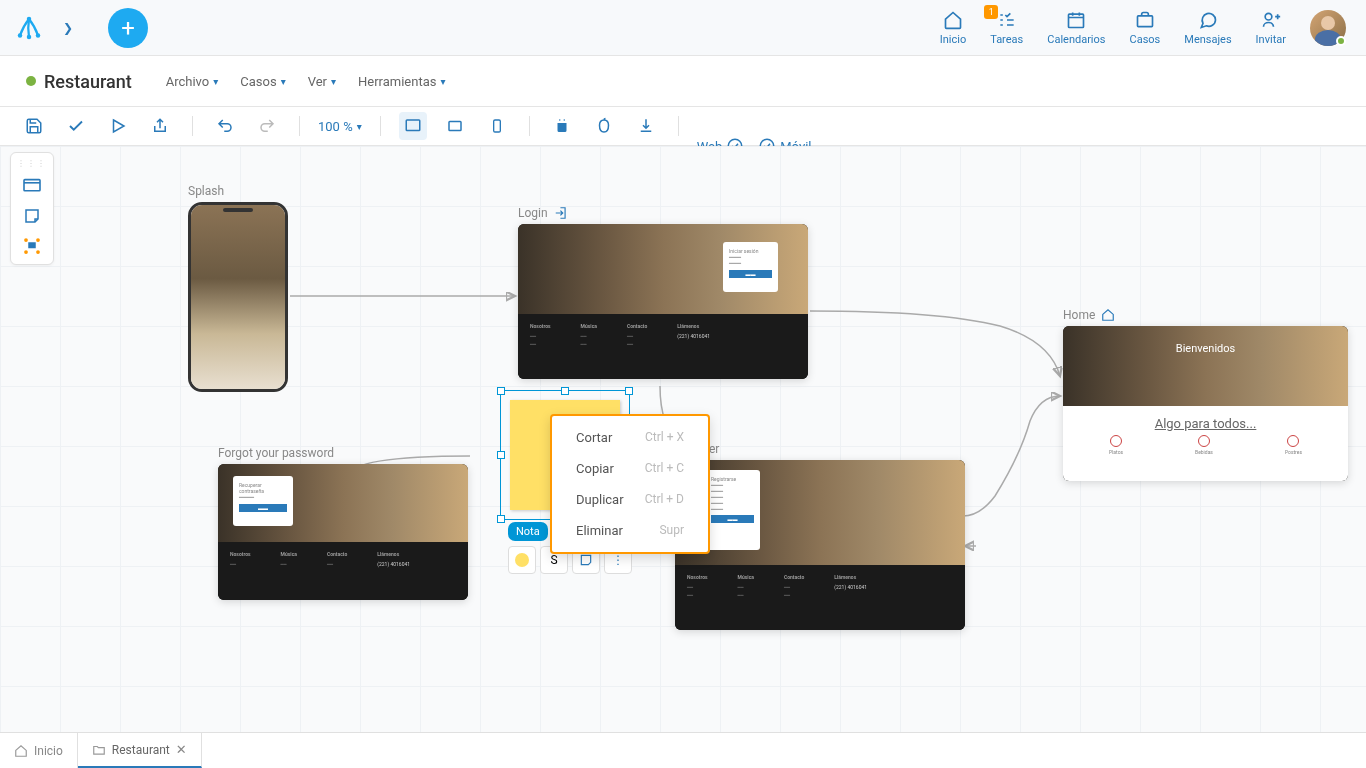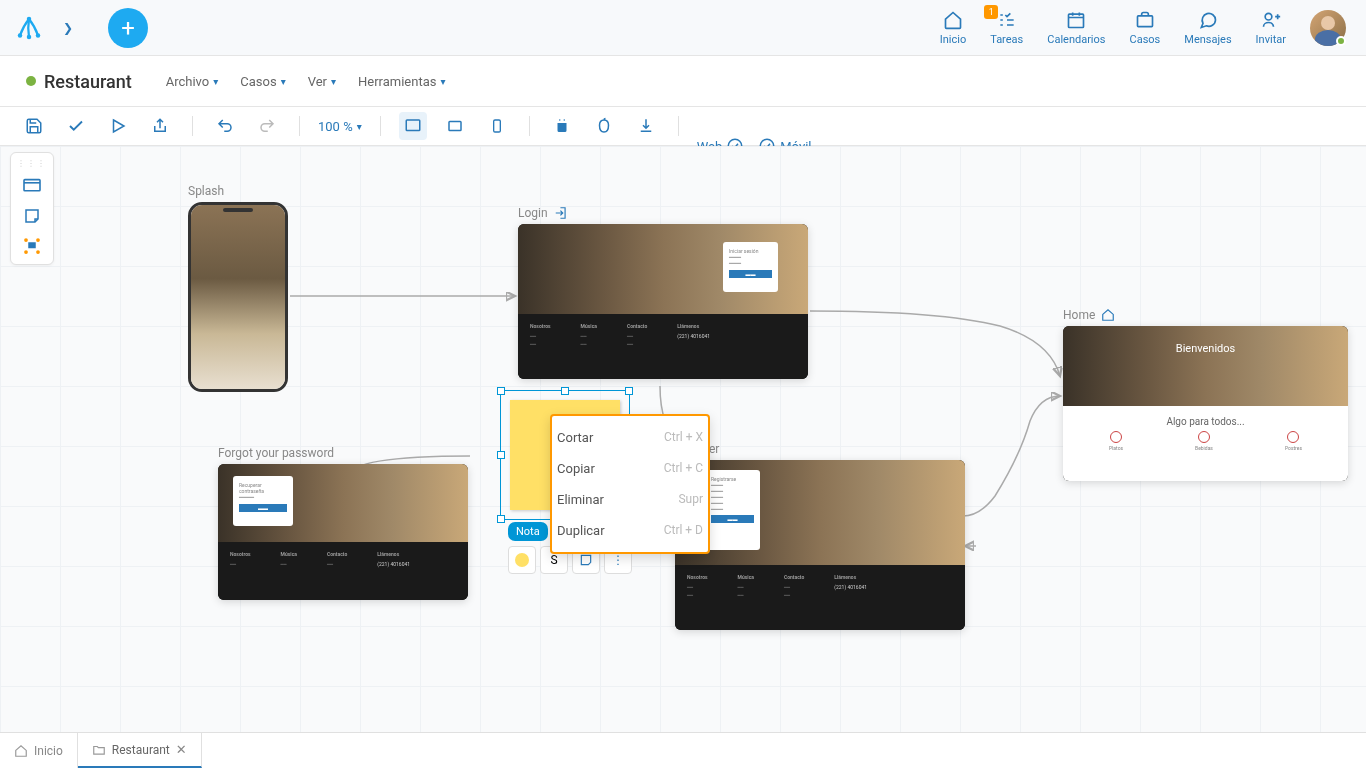--- a/index.html
+++ b/index.html
@@ -61,42 +61,42 @@
 .wide .hero { height:90px; background:linear-gradient(90deg,#3a3228 0%,#6b5842 30%,#8b7355 50%,#a08968 70%,#c9a878 100%); position:relative; }
 .wide .hero .card { position:absolute; background:#fff; border-radius:3px; padding:6px; font-size:5px; color:#888; }
 .wide .foot { height:65px; background:#1a1a1a; padding:8px 12px; display:flex; gap:30px; }
 .wide .foot .col { color:#666; font-size:5px; line-height:1.6; }
 .wide .foot .col b { color:#999; display:block; margin-bottom:2px; }
 
 .wide.home { width:285px; }
 .wide.home .hero { height:80px; }
 .wide.home .hero::after { content:attr(data-welcome); position:absolute; top:16px; left:0; right:0; text-align:center; color:#fff; font-size:11px; }
 .wide.home .feat { background:#fff; padding:10px; height:75px; }
-.wide.home .feat .ft { text-align:center; font-size:10px; color:#666; margin-bottom:4px; }
+.wide.home .feat .ft { text-align:center; font-size:13px; color:#666; margin-bottom:4px;text-decoration:underline; }
 .wide.home .feat .row { display:flex; justify-content:space-around; }
 .wide.home .feat .itm { text-align:center; font-size:5px; color:#888; }
 .wide.home .feat .itm .ic { width:12px; height:12px; border:1px solid #c44; border-radius:50%; margin:0 auto 2px; }
 
 
 svg.wires { position:absolute; top:0; left:0; width:100%; height:100%; pointer-events:none; }
 svg.wires path { stroke:#aaa; stroke-width:1.5; fill:none; }
 
 
 .note-wrap { position:absolute; top:244px; left:500px; }
 .note-sel { position:absolute; top:0; left:0; width:130px; height:130px; border:1px solid #0096d6; }
 .note-sel .h { position:absolute; width:8px; height:8px; background:#fff; border:1px solid #0096d6; }
 .note { width:110px; height:110px; background:#ffe066; box-shadow:1px 1px 3px rgba(0,0,0,0.2); margin:10px; }
 .note-tag { position:absolute; top:132px; left:8px; background:#0096d6; color:#fff; font-size:11px; padding:3px 8px; border-radius:7px; }
 .note-tools { position:absolute; top:156px; left:8px; display:flex; gap:4px; }
 .note-tools .nb { width:28px; height:28px; background:#fff; border:1px solid #ddd; border-radius:4px; display:flex; align-items:center; justify-content:center; font-size:12px; cursor:pointer; }
 .note-tools .nb .ydot { width:14px; height:14px; background:#ffe066; border-radius:50%; }
 
 
 .ctxmenu { position:absolute; top:268px; left:550px; width:160px; background:#fff; border:2px solid #ff9800; border-radius:4px; padding:6px 0; box-shadow:0 4px 12px rgba(0,0,0,0.15); z-index:100; }
-.ctxmenu .mi { display:flex; justify-content:space-between; padding:8px 5px; font-size:13px; cursor:pointer; }
+.ctxmenu .mi { display:flex; justify-content:space-between; padding:8px 24px; font-size:13px; cursor:pointer; }
 .ctxmenu .mi .l { color:#555; }
 .ctxmenu .mi .s { color:#bbb; font-size:12px; }
 
 
 .tabs { position:absolute; bottom:0; left:0; right:0; height:36px; display:flex; border-top:1px solid #e0e0e0; background:#fff; }
 .tab { padding:0 14px; display:flex; align-items:center; gap:6px; font-size:12px; color:#888; border-right:1px solid #e0e0e0; cursor:pointer; }
 .tab.active { border-bottom:2px solid #2a7ab9; color:#666; }
 .tab .x { color:#888; font-size:13px; cursor:pointer; }
 </style>
 </head>
@@ -444,26 +444,26 @@
   <div class="ctxmenu">
     <div class="mi">
         <span class="l">Cortar</span>
         <span class="s">Ctrl + X</span>
       </div>
     <div class="mi">
         <span class="l">Copiar</span>
         <span class="s">Ctrl + C</span>
       </div>
     <div class="mi">
+        <span class="l">Duplicar</span>
+        <span class="s">Ctrl + D</span>
+      </div>
+    <div class="mi">
         <span class="l">Eliminar</span>
         <span class="s">Supr</span>
-      </div>
-    <div class="mi">
-        <span class="l">Duplicar</span>
-        <span class="s">Ctrl + D</span>
       </div>
   </div>
 </div>
 
 <div class="tabs">
   <div class="tab">
     <svg width="14" height="14" viewBox="0 0 24 24" fill="none" stroke="#999" stroke-width="2">
         <path d="M3 11l9-8 9 8v10H3z"></path>
       </svg>
     <span>Inicio</span>

